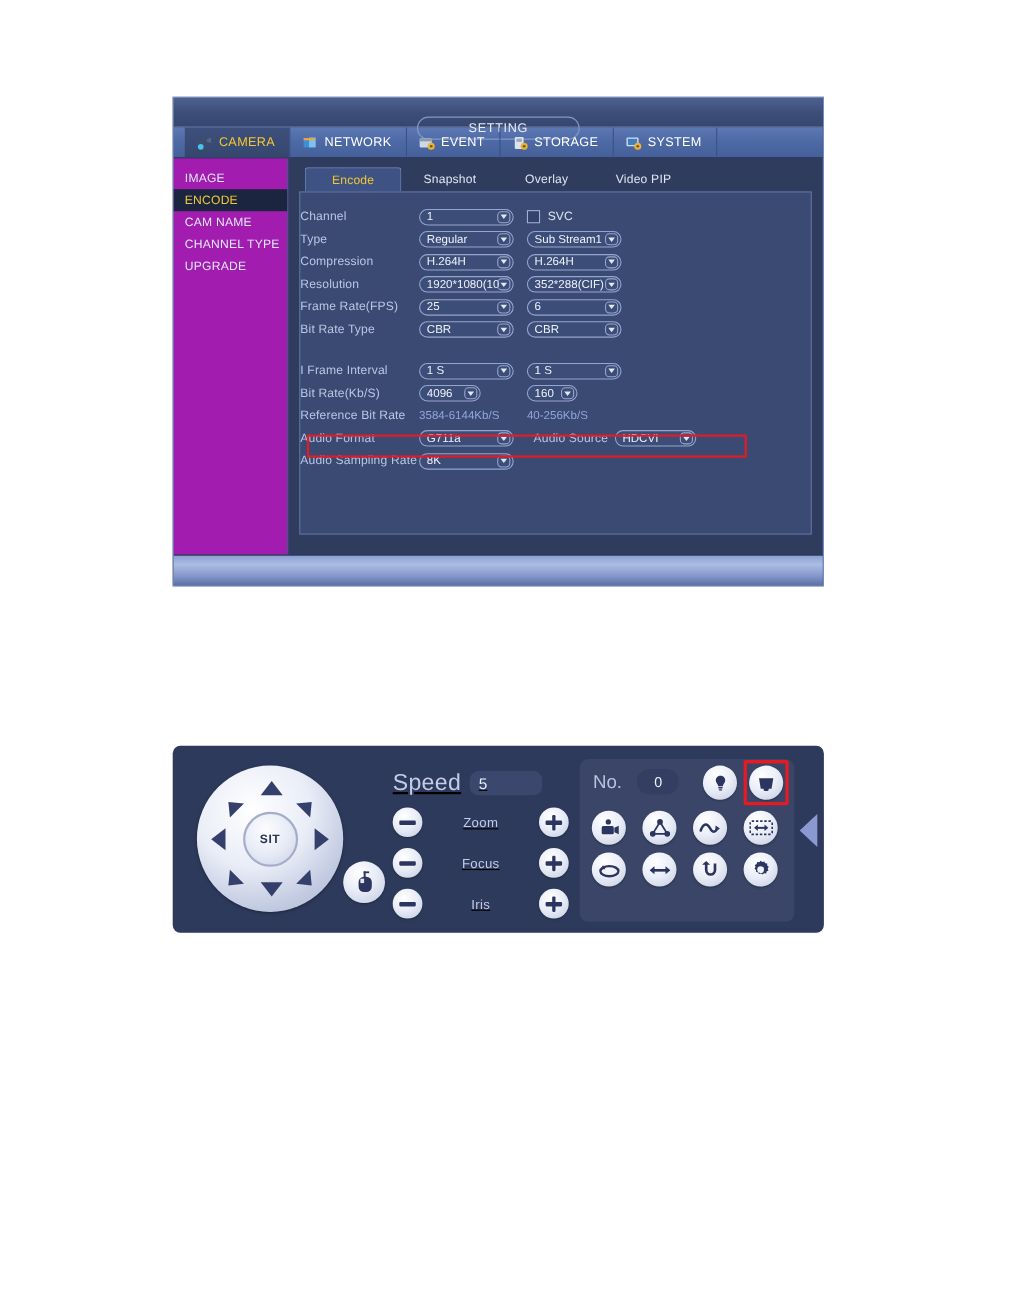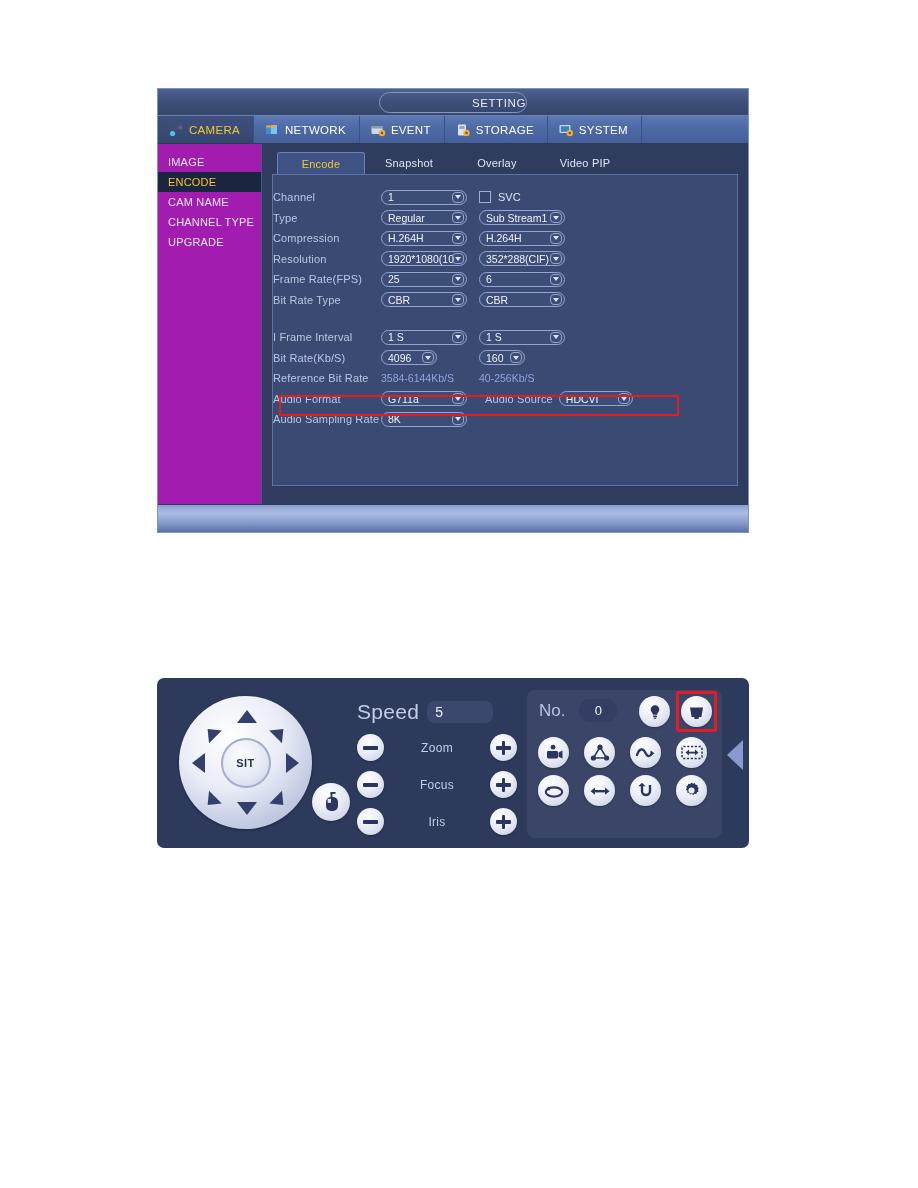--- a/index.html
+++ b/index.html
@@ -41,38 +41,39 @@
   }
   .nvr-titlebar {
     position: relative;
     height: 27px;
     background: linear-gradient(180deg, #4e618f 0%, #3d4f79 50%, #36476e 100%);
     border-bottom: 1px solid #6c80ae;
   }
   .nvr-title-pill {
     position: absolute;
     left: 50%; transform: translateX(-50%);
-    top: 3px;
+    top: 17px;
     width: 148px; height: 21px;
     border-radius: 11px;
     background: linear-gradient(180deg,#5164933 0%, #3c4f7a 100%);
     border: 1px solid #8397c2;
     color: #e8ecf7;
     font-size: 11.5px;
     line-height: 20px;
-    text-align: right;
+    text-align: center;
     letter-spacing: .6px;
   }
 
   
   .nvr-tabs {
     display: flex;
     height: 28px;
     background: linear-gradient(180deg, #5d79b4 0%, #4e6aa6 45%, #456099 100%);
     border-bottom: 1px solid #2c3a5c;
+    padding-left: 10px;
   }
   .nvr-tab {
     display:flex; align-items:center; gap:5px;
     padding: 0 13px 0 10px;
     font-size: 11.5px;
     color: #ffffff;
     border-right: 1px solid #3c5082;
     letter-spacing: .3px;
     position: relative;
   }
@@ -278,21 +279,21 @@
 
   .mousebtn {
     position:absolute; left: 155px; top: 105px;
     width: 38px; height: 38px; border-radius: 50%;
     background: radial-gradient(circle at 38% 30%, #ffffff 0%, #e8ecf6 45%, #c2cade 100%);
     display:flex; align-items:center; justify-content:center;
     box-shadow: 0 1px 2px rgba(0,0,0,.3);
   }
 
   
-  .ctrl-col { position:absolute; left: 200px; top: 22px; width: 160px; }
+  .ctrl-col { position:absolute; left: 200px; top: 22px; width: 160px; text-decoration: underline; }
   .speed-line { display:flex; align-items:center; gap:8px; }
   .speed-lbl { font-size: 21px; color: #c3cbe8; letter-spacing:.3px; }
   .speed-val {
     width: 66px; height: 22px;
     background: #3b476d;
     border-radius: 8px;
     color: #e9eefb; font-size: 14px;
     line-height: 22px; padding-left: 8px;
   }
   .pfline { display:flex; align-items:center; margin-top: 10px; }

